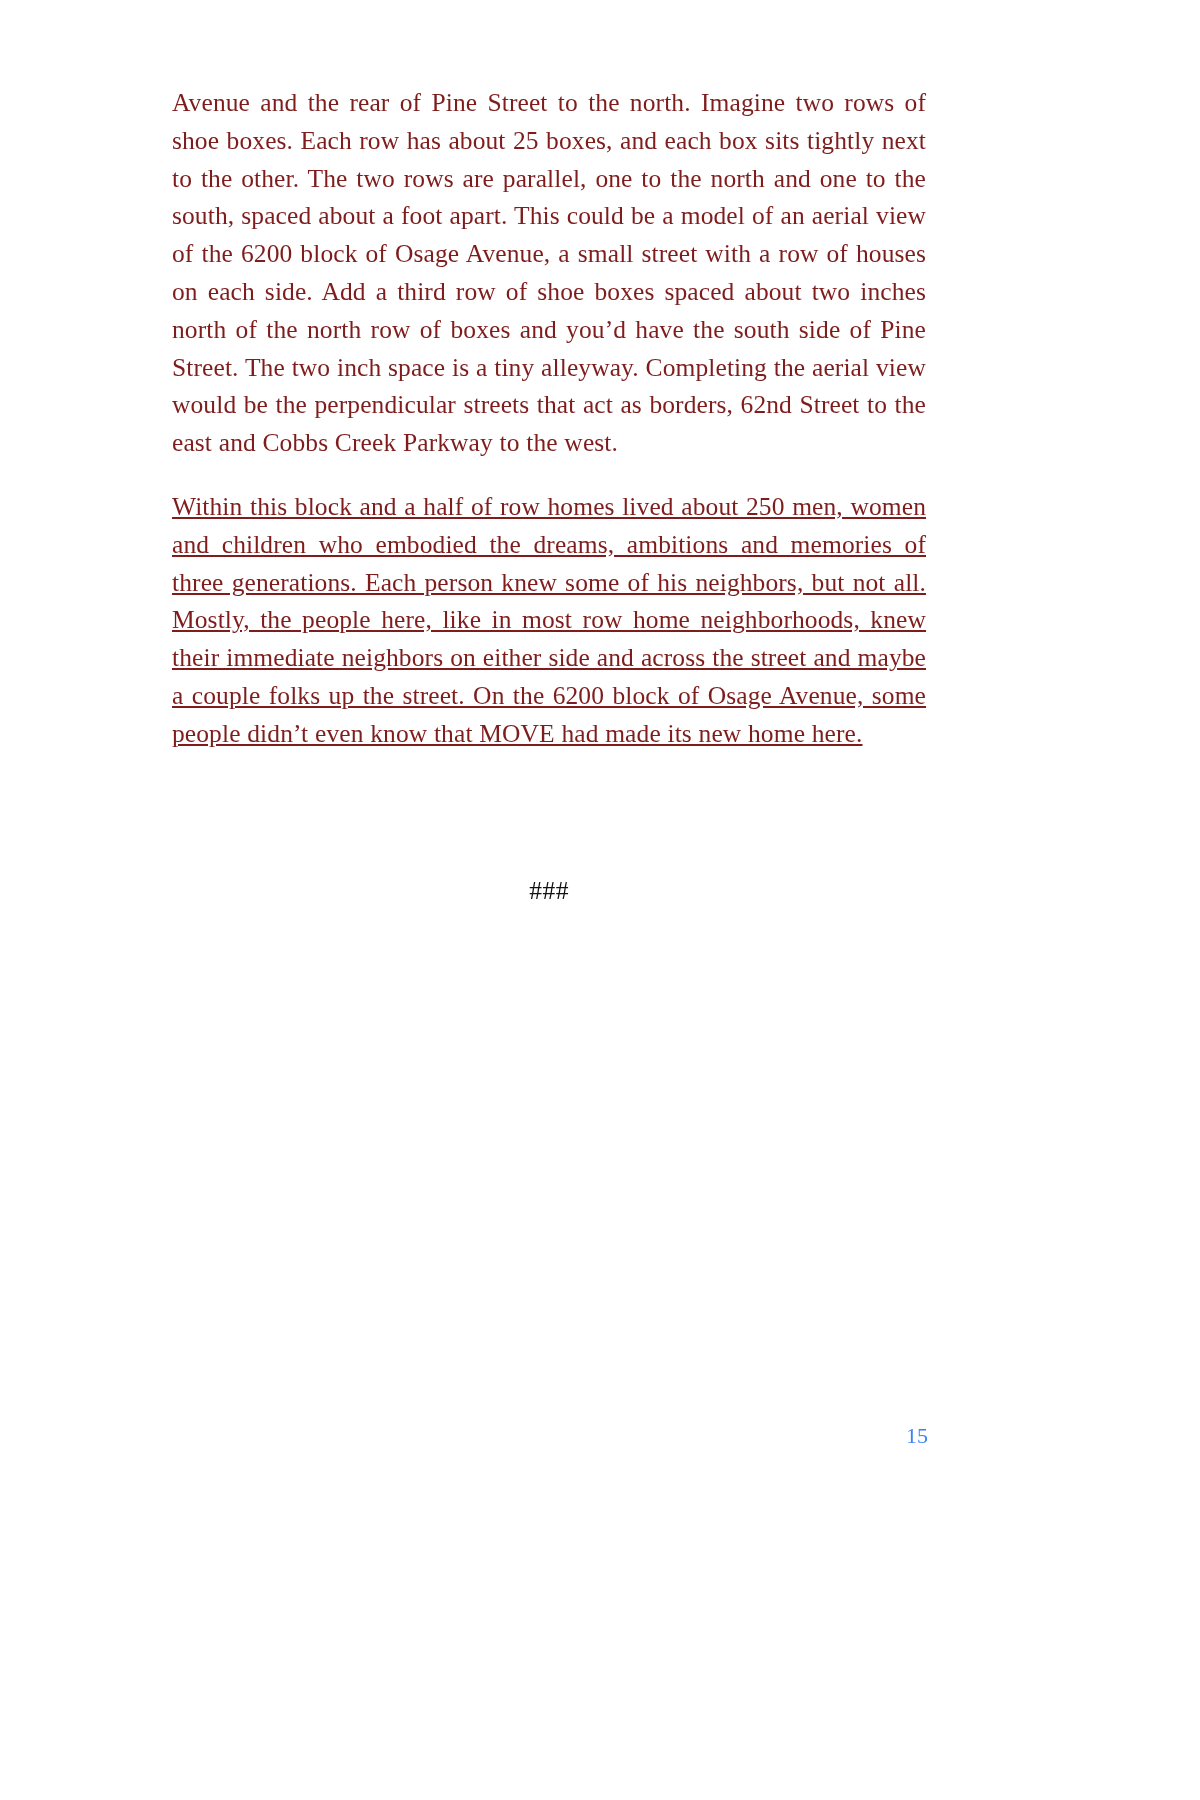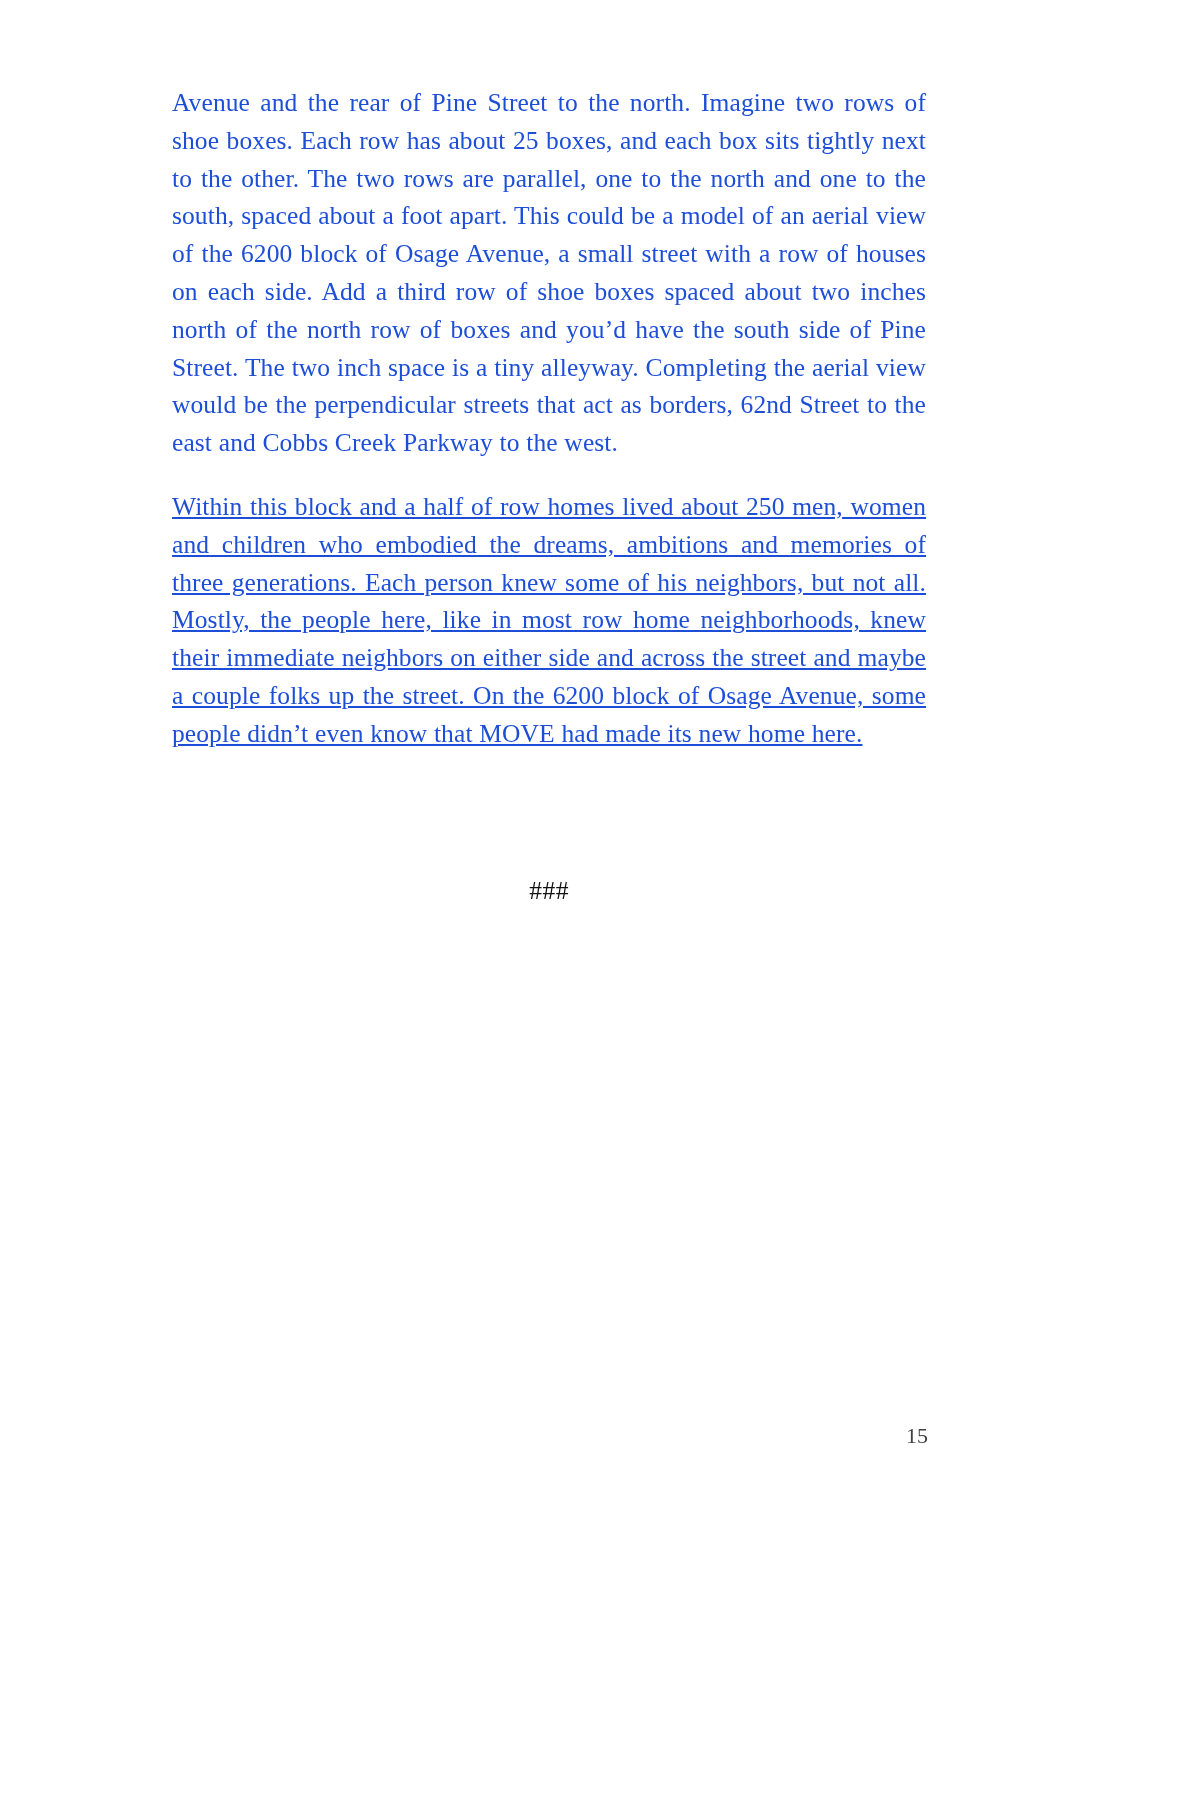--- a/index.html
+++ b/index.html
@@ -26,21 +26,21 @@
     left: 172px;
     top: 84px;
     width: 754px;
   }
   .body-paragraph {
     margin: 0 0 26px 0;
     font-size: 25.5px;
     line-height: 37.8px;
     text-align: justify;
     text-justify: inter-word;
-    color: #1d4ed8;
+    color: #7f1d1d;
     letter-spacing: 0.1px;
     word-spacing: 0.2px;
     hyphens: none;
   }
   .body-paragraph:last-of-type {
     margin-bottom: 0;
     text-decoration: underline;
   }
   .section-break {
     position: absolute;
@@ -52,21 +52,21 @@
     line-height: 37.8px;
     color: #111111;
     letter-spacing: 0.5px;
   }
   .page-number {
     position: absolute;
     right: 272px;
     top: 1422px;
     font-size: 22px;
     line-height: 28px;
-    color: #404040;
+    color: #3b82f6;
     text-align: right;
   }
 </style>
 </head>
 <body>
 
 <div class="page">
 
   <div class="text-column">
     <p class="body-paragraph">Avenue and the rear of Pine Street to the north. Imagine two rows of shoe boxes. Each row has about 25 boxes, and each box sits tightly next to the other. The two rows are parallel, one to the north and one to the south, spaced about a foot apart. This could be a model of an aerial view of the 6200 block of Osage Avenue, a small street with a row of houses on each side. Add a third row of shoe boxes spaced about two inches north of the north row of boxes and you’d have the south side of Pine Street. The two inch space is a tiny alleyway. Completing the aerial view would be the perpendicular streets that act as borders, 62nd Street to the east and Cobbs Creek Parkway to the west.</p>

